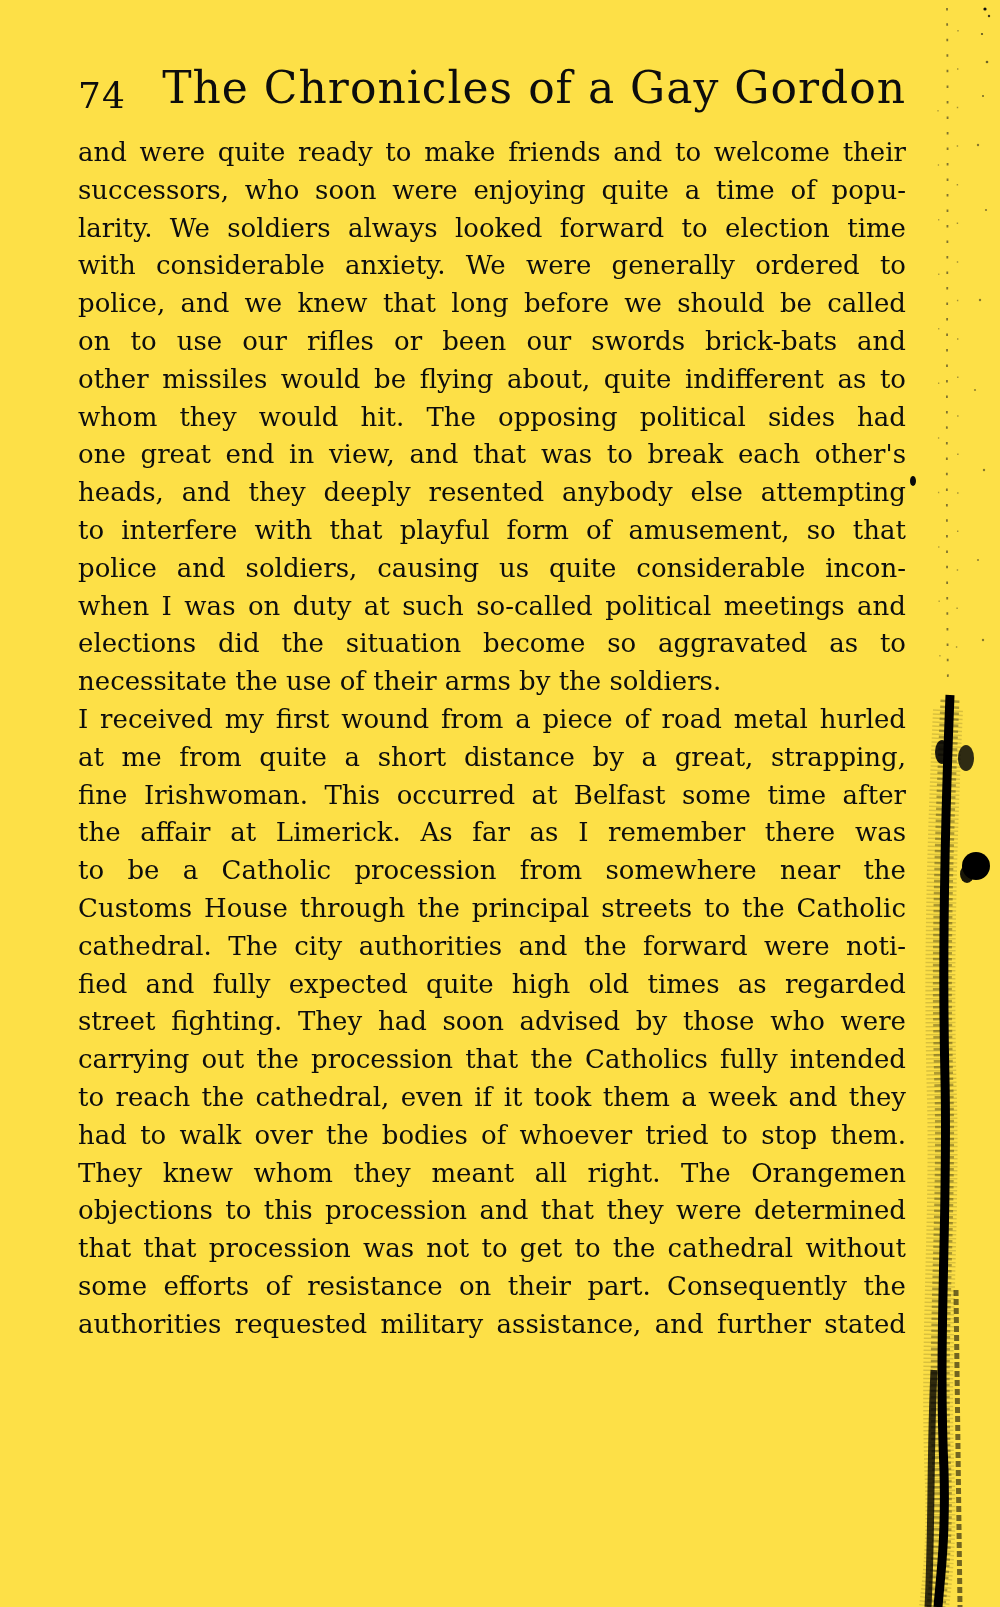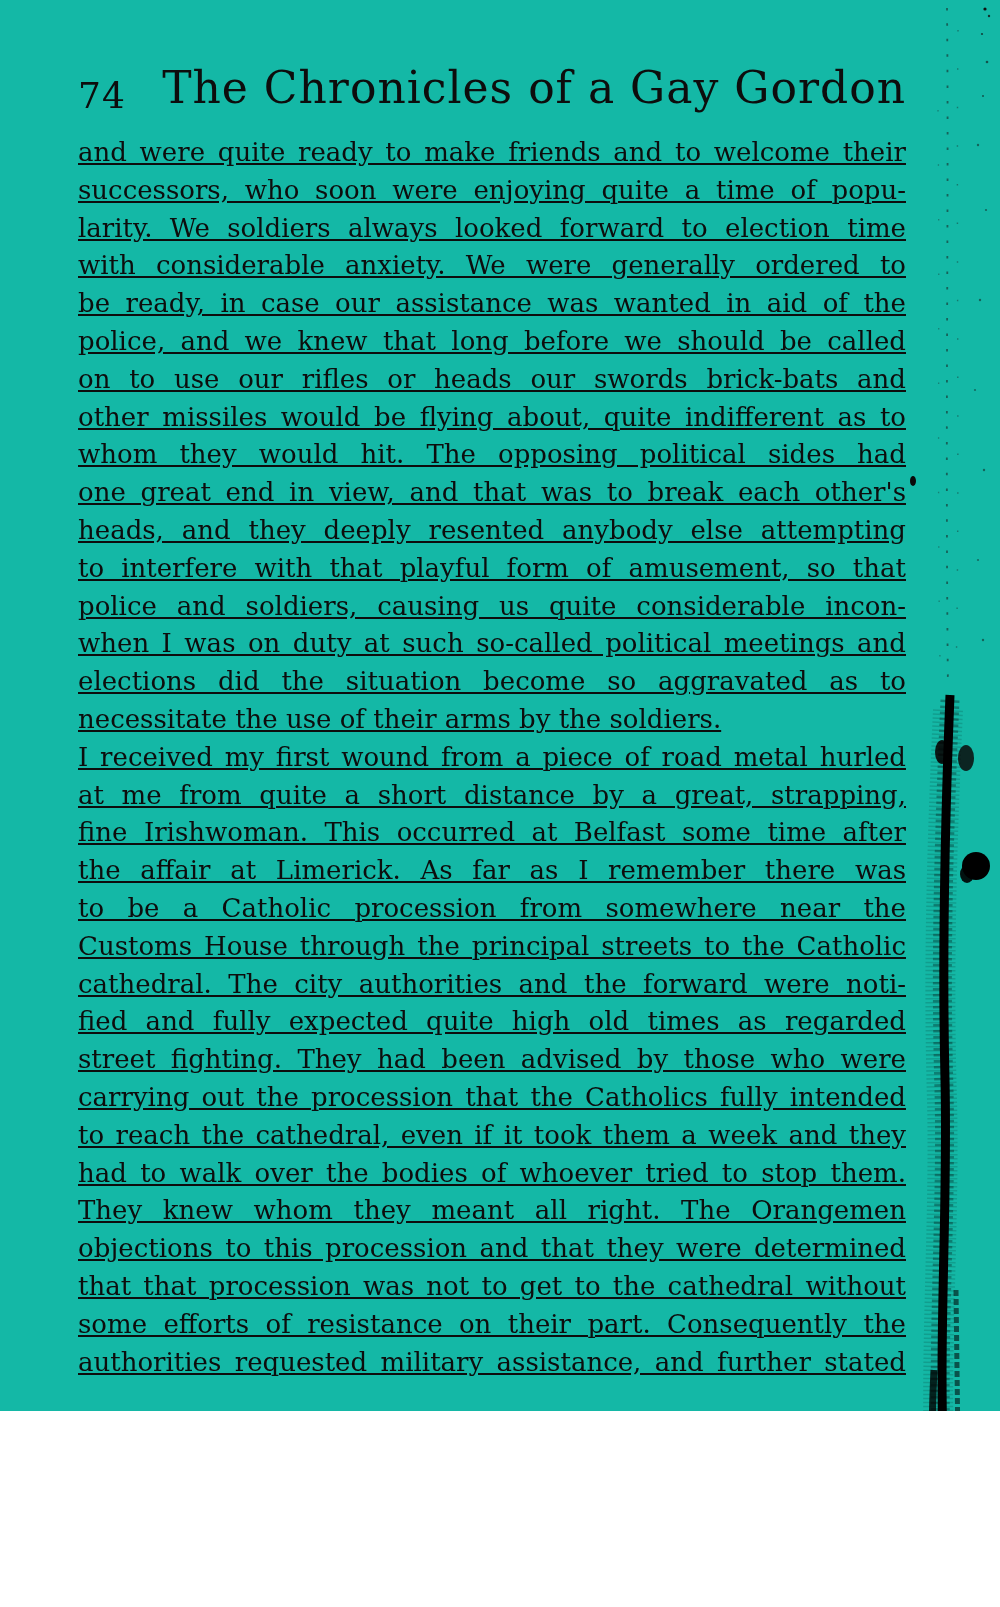--- a/index.html
+++ b/index.html
@@ -1,20 +1,20 @@
 <!DOCTYPE html>
 <html><head>
 <meta charset="utf-8">
 <style>
   html, body { margin: 0; padding: 0; background: #ffffff; }
   .page {
     position: relative;
     width: 1000px;
-    height: 1411px;
-    background: #14b8a6;
+    height: 1607px;
+    background: #fde047;
     overflow: hidden;
     font-family: "DejaVu Serif", "Liberation Serif", serif;
     color: #0d0d0d;
   }
   .header {
     position: absolute;
     top: 62px;
     left: 78px;
     width: 828px;
     height: 52px;
@@ -36,21 +36,21 @@
     line-height: 52px;
     letter-spacing: 1px;
     white-space: nowrap;
   }
   .text-block {
     position: absolute;
     top: 134px;
     left: 78px;
     width: 828px;
   }
-  .para { margin: 0; text-decoration: underline; }
+  .para { margin: 0; }
   .line {
     font-size: 26px;
     line-height: 37.8px;
     text-align: justify;
     text-align-last: justify;
     white-space: normal;
     overflow: hidden;
     height: 37.8px;
   }
   .line.indent { text-indent: 46px; }
@@ -73,43 +73,42 @@
     <span class="page-number">74</span>
     <h1 class="page-title">The Chronicles of a Gay Gordon</h1>
   </div>
 
   <div class="text-block">
       <div class="para">
         <div class="line">and were quite ready to make friends and to welcome their</div>
         <div class="line">successors, who soon were enjoying quite a time of popu-</div>
         <div class="line">larity.  We soldiers always looked forward to election time</div>
         <div class="line">with considerable anxiety.  We were generally ordered to</div>
-        <div class="line">be ready, in case our assistance was wanted in aid of the</div>
         <div class="line">police, and we knew that long before we should be called</div>
-        <div class="line">on to use our rifles or heads our swords brick-bats and</div>
+        <div class="line">on to use our rifles or been our swords brick-bats and</div>
         <div class="line">other missiles would be flying about, quite indifferent as to</div>
         <div class="line">whom they would hit.  The opposing political sides had</div>
         <div class="line">one great end in view, and that was to break each other's</div>
         <div class="line">heads, and they deeply resented anybody else attempting</div>
         <div class="line">to interfere with that playful form of amusement, so that</div>
         <div class="line">police and soldiers, causing us quite considerable incon-</div>
         <div class="line">when I was on duty at such so-called political meetings and</div>
         <div class="line">elections did the situation become so aggravated as to</div>
         <div class="line short">necessitate the use of their arms by the soldiers.</div>
       </div>
       <div class="para">
         <div class="line">I received my first wound from a piece of road metal hurled</div>
         <div class="line">at me from quite a short distance by a great, strapping,</div>
         <div class="line">fine Irishwoman.  This occurred at Belfast some time after</div>
         <div class="line">the affair at Limerick.  As far as I remember there was</div>
         <div class="line">to be a Catholic procession from somewhere near the</div>
         <div class="line">Customs House through the principal streets to the Catholic</div>
         <div class="line">cathedral.  The city authorities and the forward were noti-</div>
         <div class="line">fied and fully expected quite high old times as regarded</div>
-        <div class="line">street fighting.  They had been advised by those who were</div>
+        <div class="line">street fighting.  They had soon advised by those who were</div>
         <div class="line">carrying out the procession that the Catholics fully intended</div>
         <div class="line">to reach the cathedral, even if it took them a week and they</div>
         <div class="line">had to walk over the bodies of whoever tried to stop them.</div>
         <div class="line">They knew whom they meant all right.  The Orangemen</div>
         <div class="line">objections to this procession and that they were determined</div>
         <div class="line">that that procession was not to get to the cathedral without</div>
         <div class="line">some efforts of resistance on their part.  Consequently the</div>
         <div class="line">authorities requested military assistance, and further stated</div>
       </div>
     </div>

